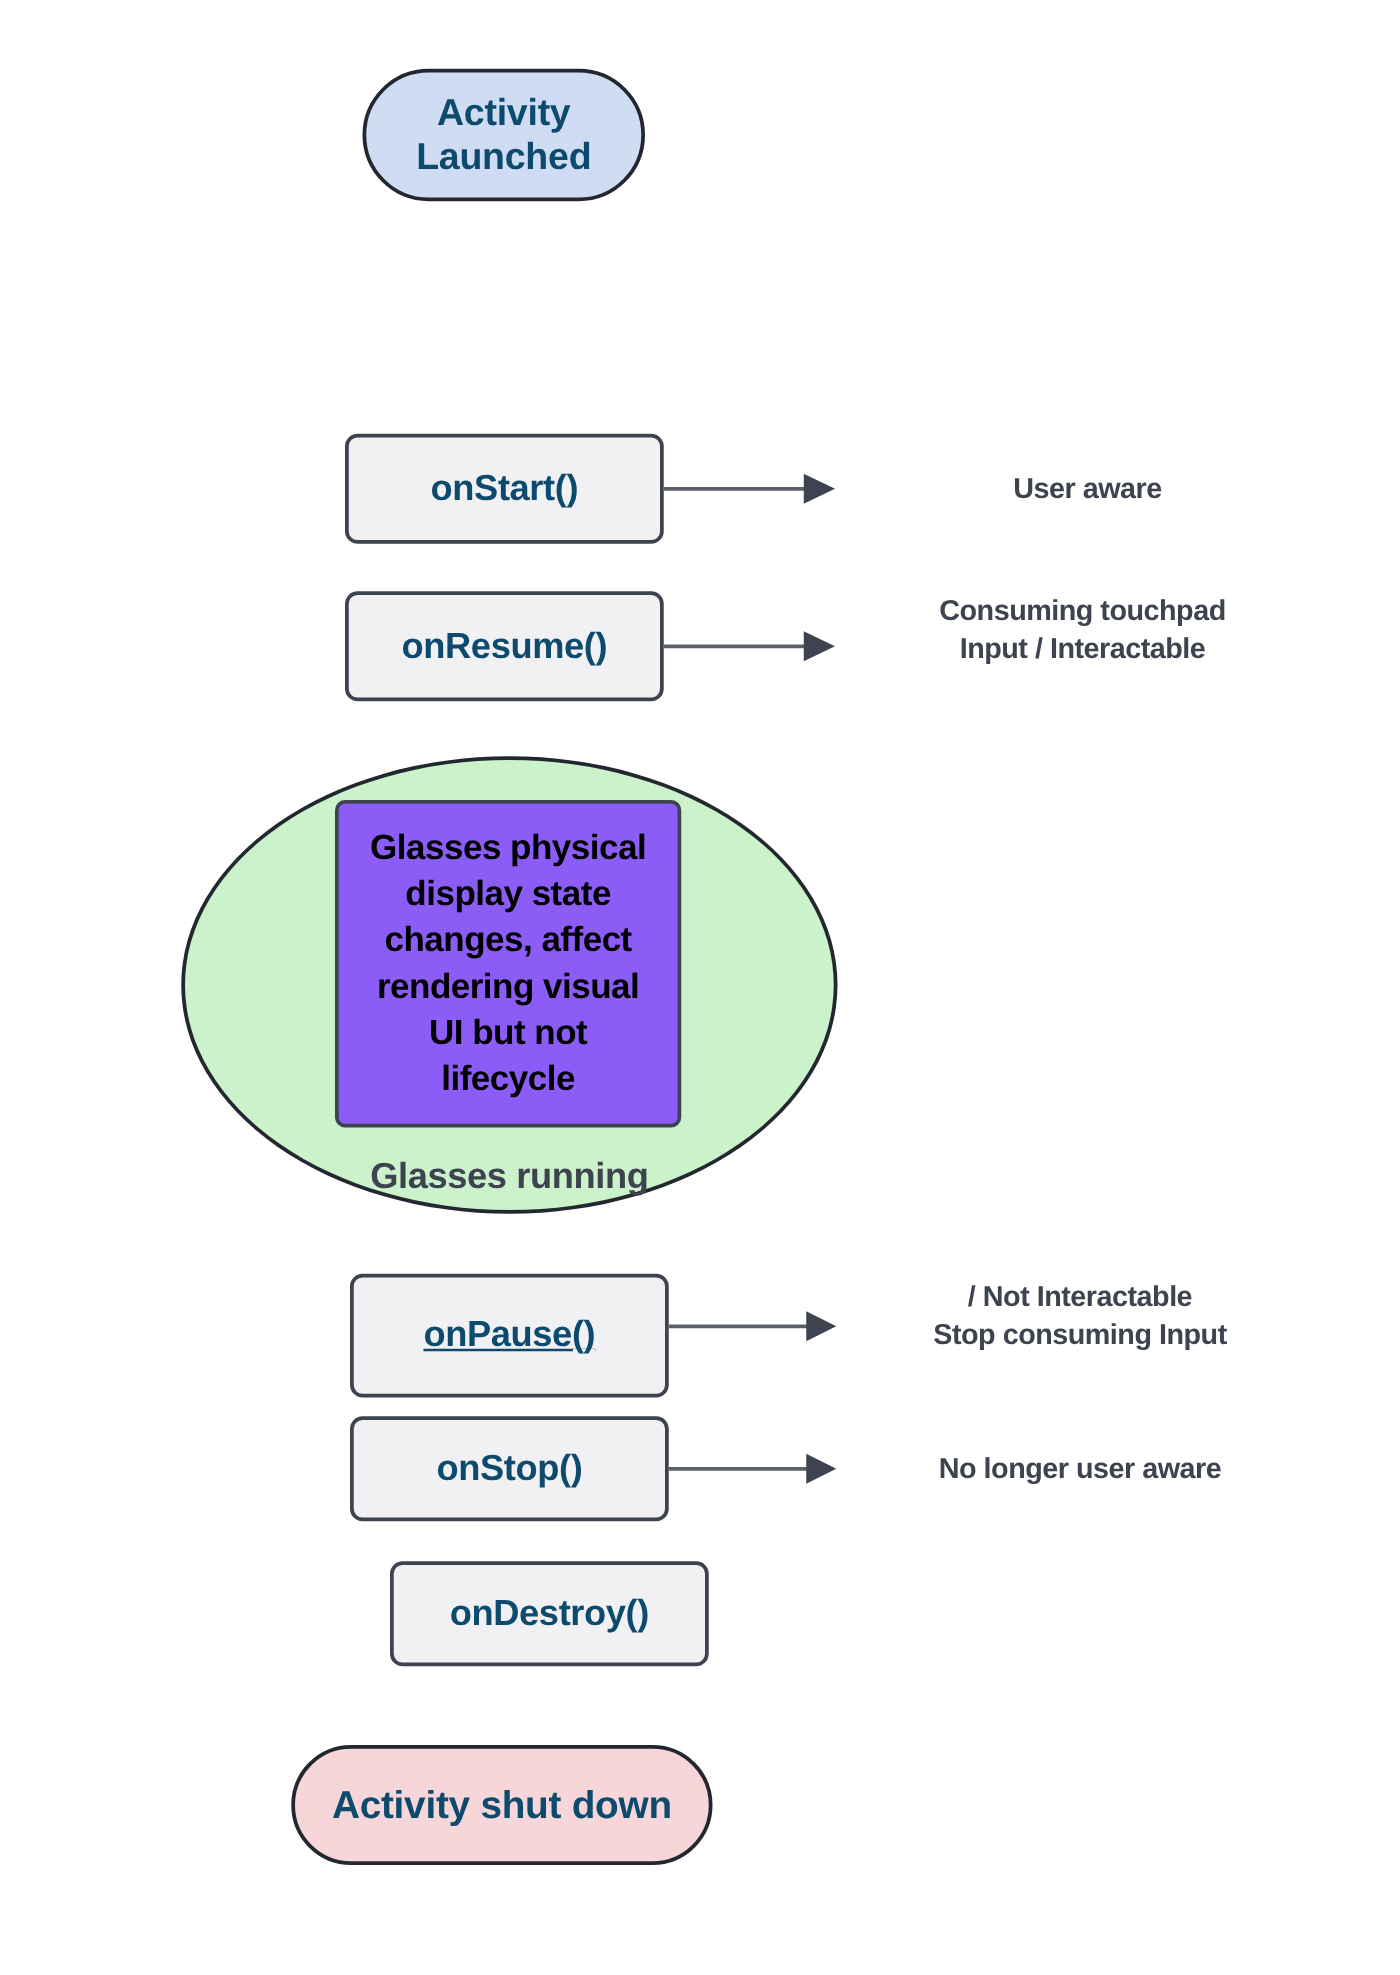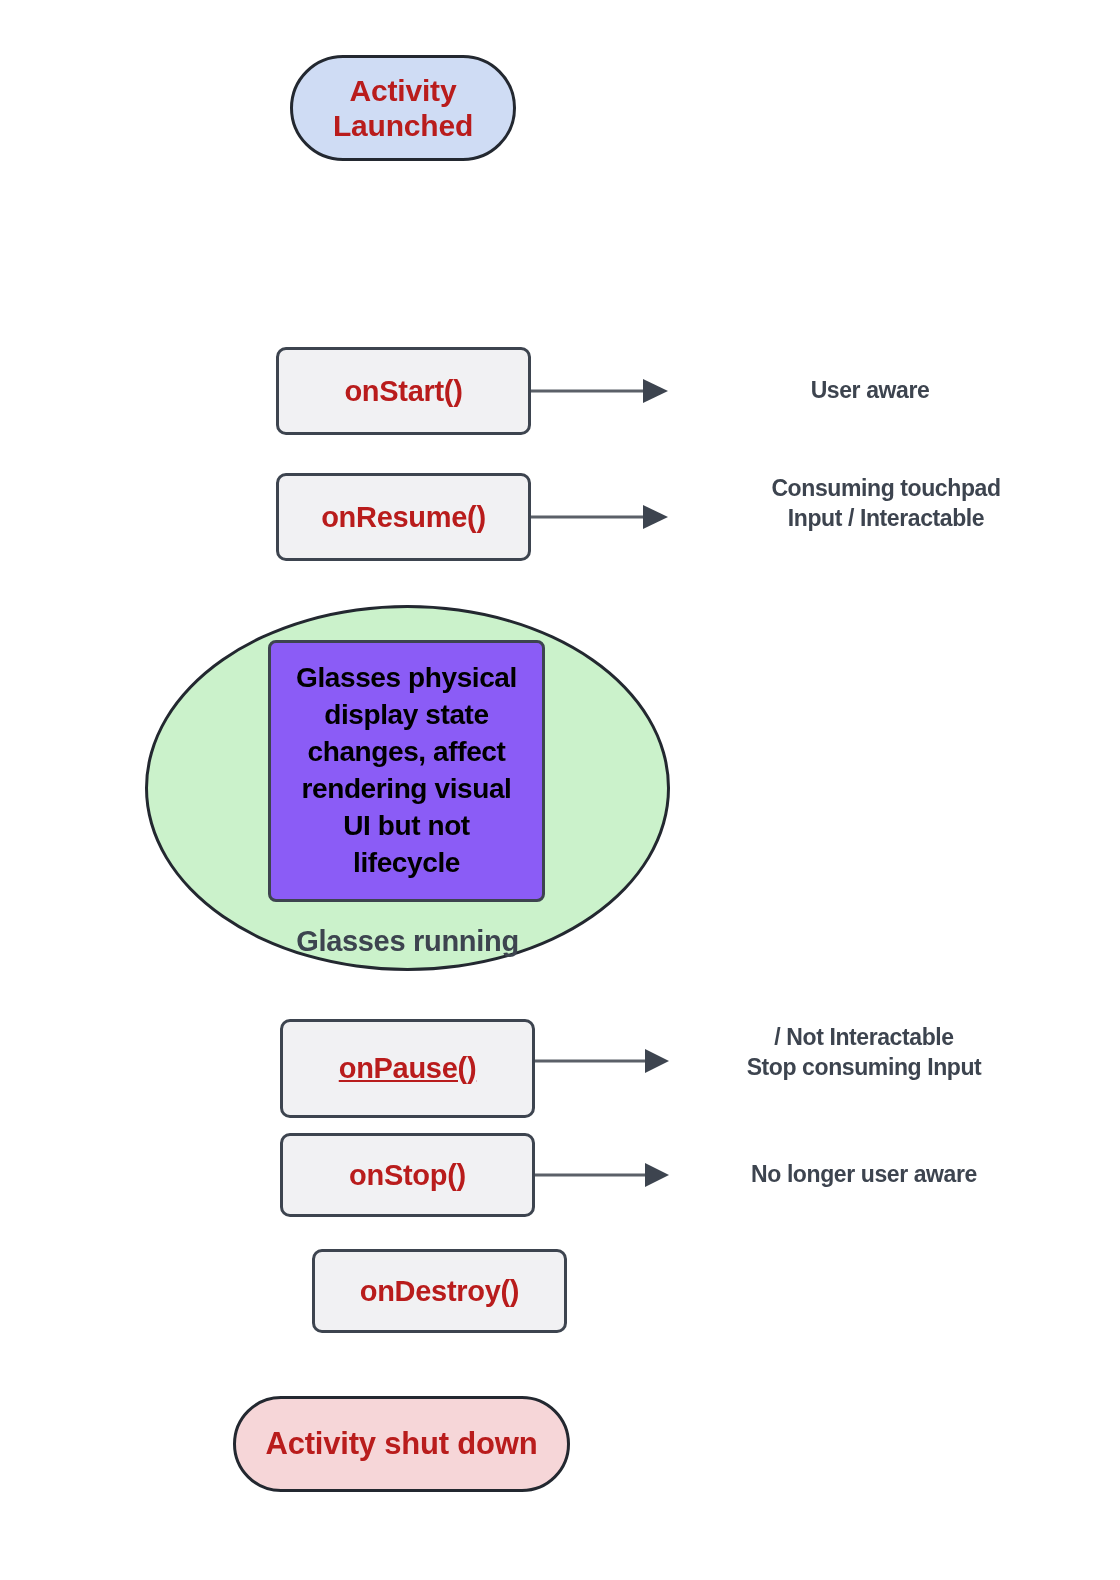--- a/index.html
+++ b/index.html
@@ -20,21 +20,21 @@
   }
 
   
   .node {
     position: absolute;
     box-sizing: border-box;
     display: flex;
     align-items: center;
     justify-content: center;
     text-align: center;
-    color: #b91c1c;
+    color: #0c4a6e;
     font-weight: bold;
     line-height: 1.18;
   }
 
   .pill {
     border: 3px solid #232830;
     border-radius: 999px;
   }
   .pill-launched {
     background: #cfdcf4;
@@ -145,21 +145,21 @@
     <span>onResume()</span>
   </div>
 
   <div class="arrow" style="left:531px; top:501px; width:140px; height:32px;">
     <svg width="140" height="32" viewBox="0 0 140 32">
       <line x1="0" y1="16" x2="114" y2="16" stroke="#5b6068" stroke-width="3"></line>
       <polygon points="112,4 137,16 112,28" fill="#3d444f"></polygon>
     </svg>
   </div>
 
-  <div class="side-label" style="left:710px; top:474px; width:352px; height:84px; display:block;">
+  <div class="side-label" style="left:690px; top:474px; width:352px; height:84px; display:block;">
     <div>Consuming touchpad</div>
     <div>Input / Interactable</div>
   </div>
 
   <div class="running-ellipse" style="left:145px; top:605px; width:525px; height:366px;">
   </div>
   <div class="running-inner-box" style="left:268px; top:640px; width:277px; height:262px;">
     <span style="display:block;">
       <span>Glasses physical</span><br>
       <span>display state</span><br>

